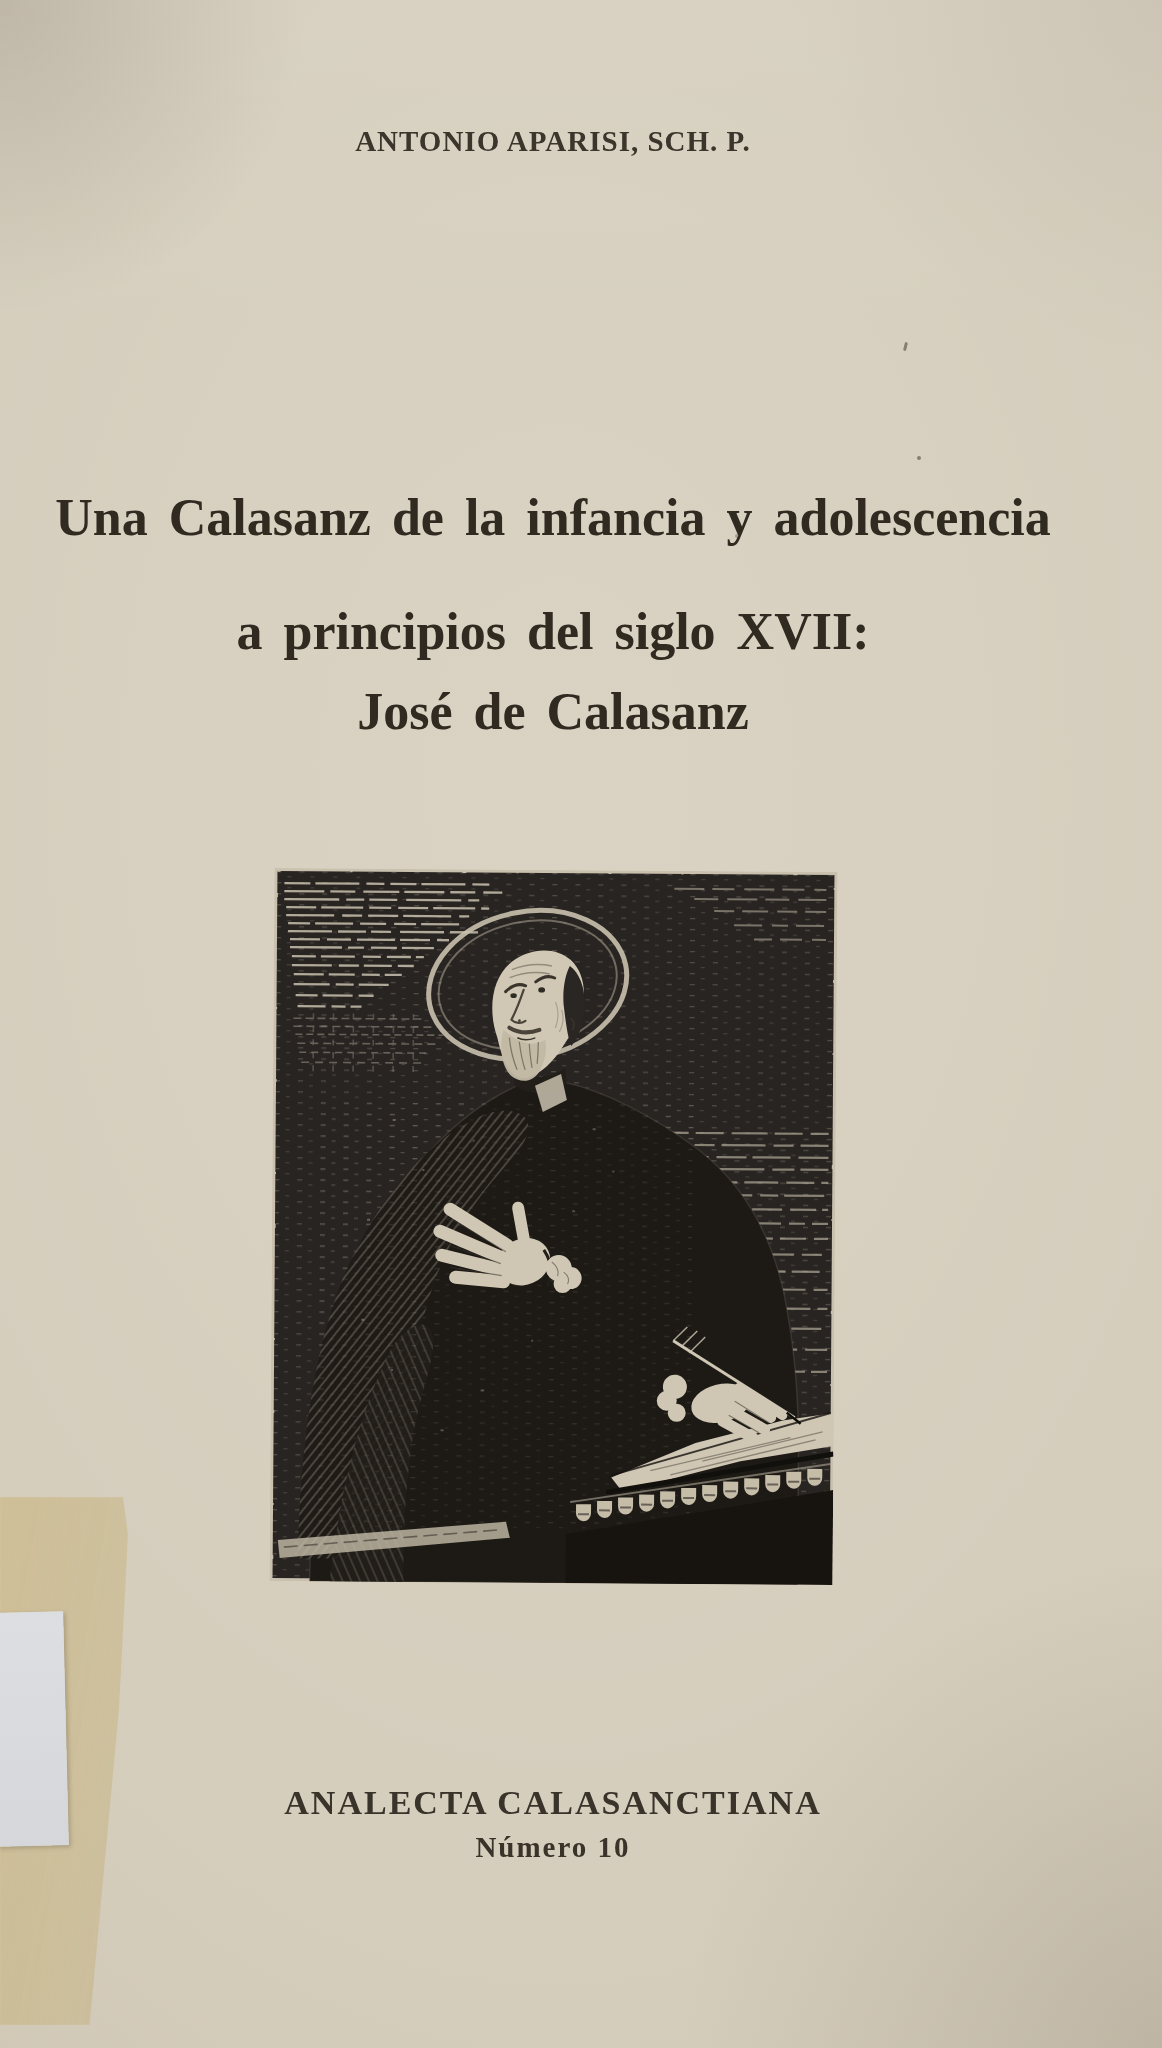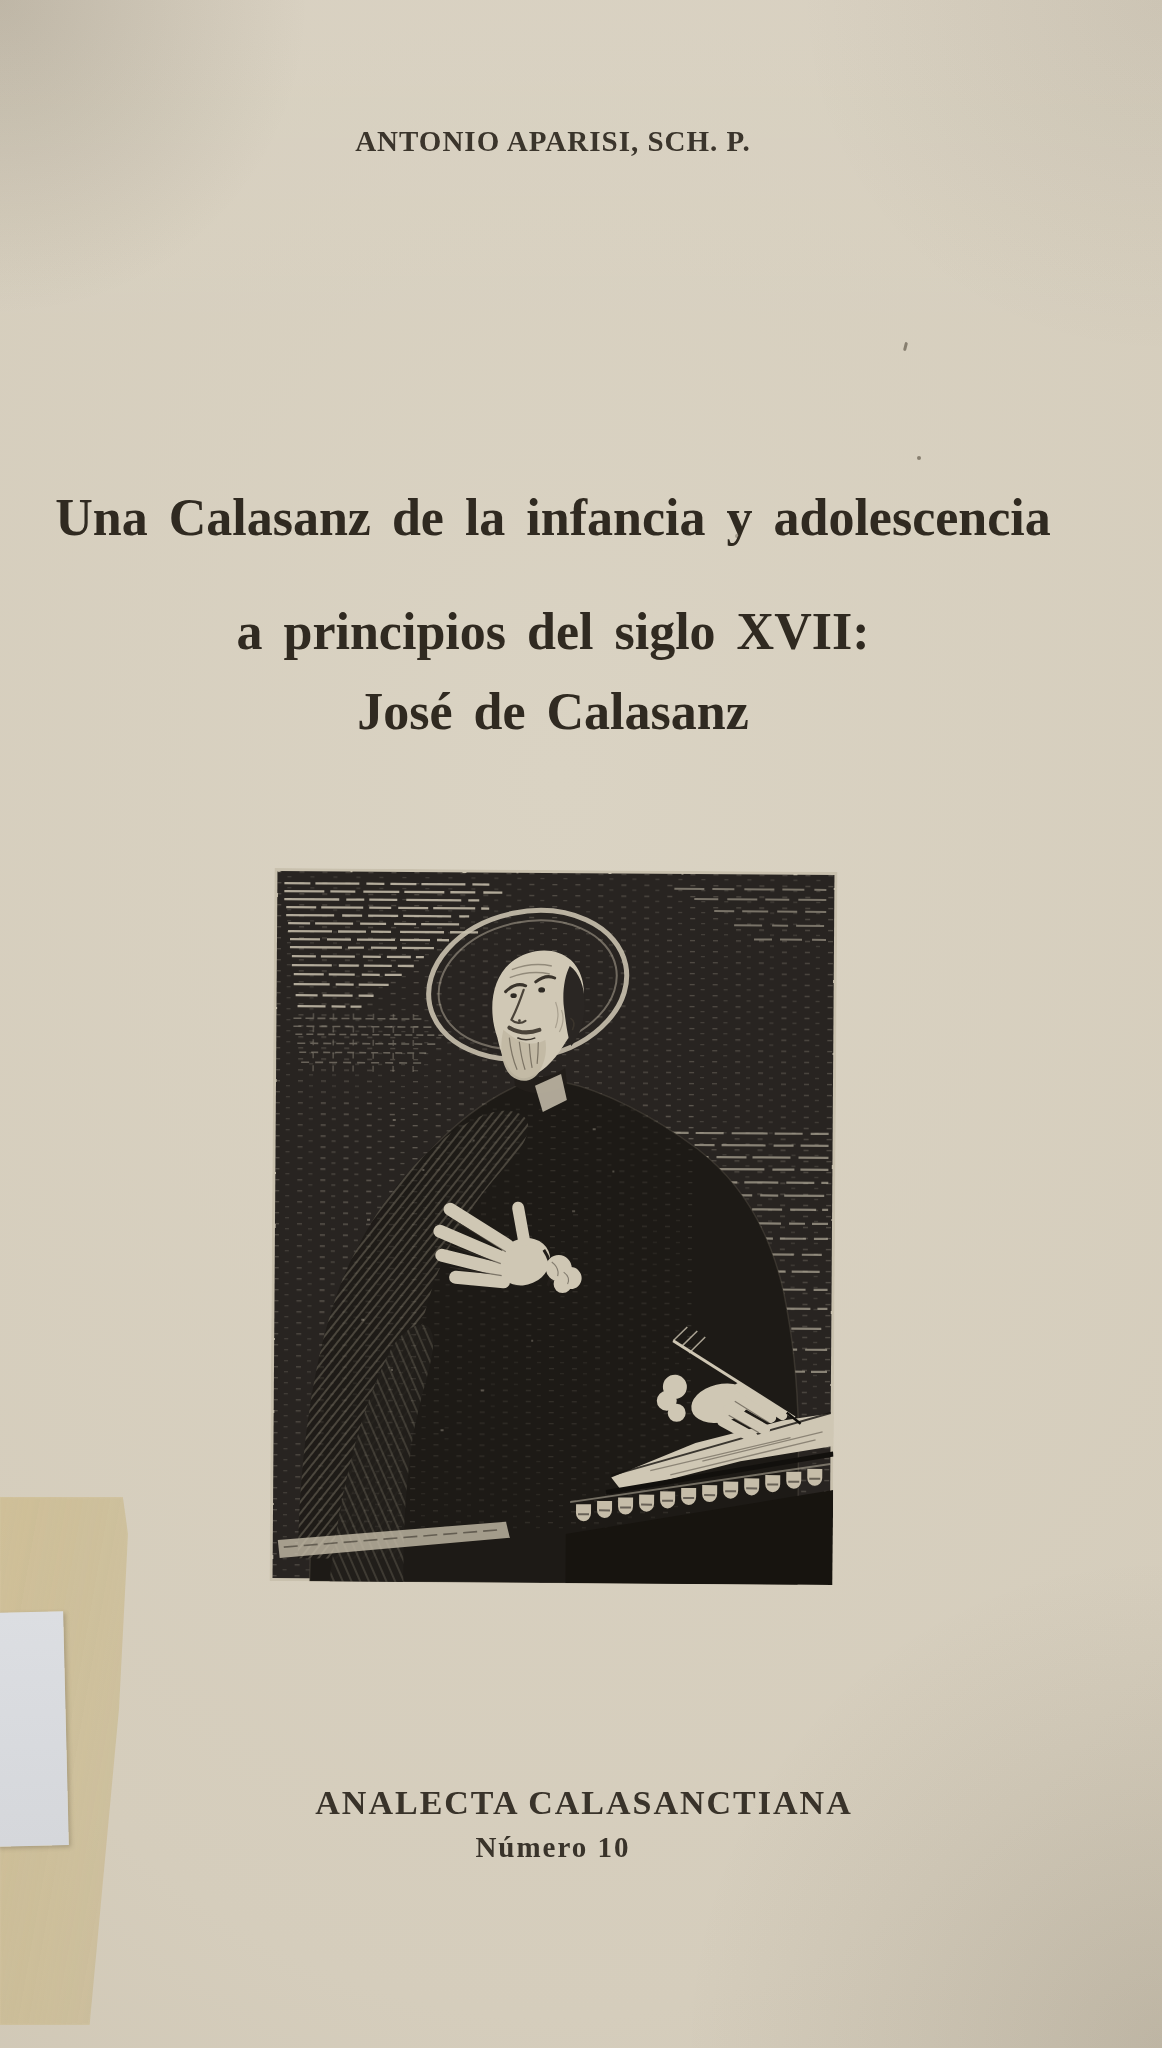--- a/index.html
+++ b/index.html
@@ -14,21 +14,21 @@
       radial-gradient(130% 110% at 48% 38%, #dad3c3 0%, #d5cdbc 55%, #ccc3b0 85%, #c3b9a4 100%);
   }
   .center-line{
     position:absolute;left:0;width:1106px;text-align:center;
     font-weight:700;white-space:nowrap;line-height:1;
   }
   .author{top:127px;font-size:29px;letter-spacing:1px;color:#3b352c;}
   .t1{top:492px;font-size:52px;word-spacing:8px;color:#302a21;}
   .t2{top:606px;font-size:52px;word-spacing:8px;color:#302a21;}
   .t3{top:666px;font-size:52px;word-spacing:8px;color:#302a21;margin-top:20px;}
-  .imprint-series{top:1786px;font-size:34px;letter-spacing:2px;color:#39332a;padding-left:31px;}
+  .imprint-series{top:1786px;font-size:34px;letter-spacing:2px;color:#39332a;}
   .imprint-number{top:1833px;font-size:29px;letter-spacing:2px;color:#39332a;}
   .imprint-city{top:1867px;font-size:31px;letter-spacing:1px;color:#39332a;}
   .engraving{
     position:absolute;left:272px;top:870px;width:563px;height:713px;
     transform:rotate(.4deg);
   }
   .tape{
     position:absolute;left:0;top:1497px;width:128px;height:528px;
     background:linear-gradient(100deg, rgba(213,193,138,.50), rgba(209,190,140,.34));
     clip-path:polygon(0 0, 96% 0, 100% 7%, 93% 40%, 70% 100%, 0 100%);

